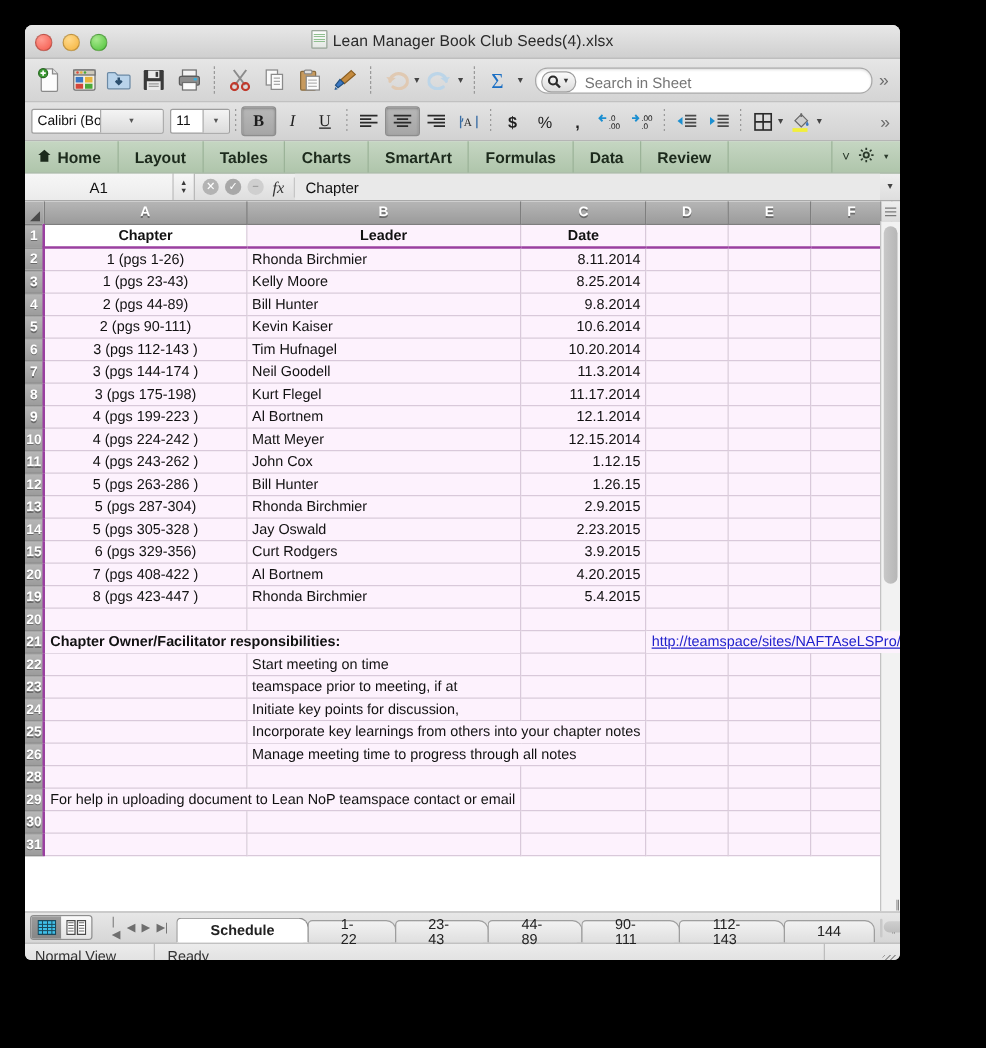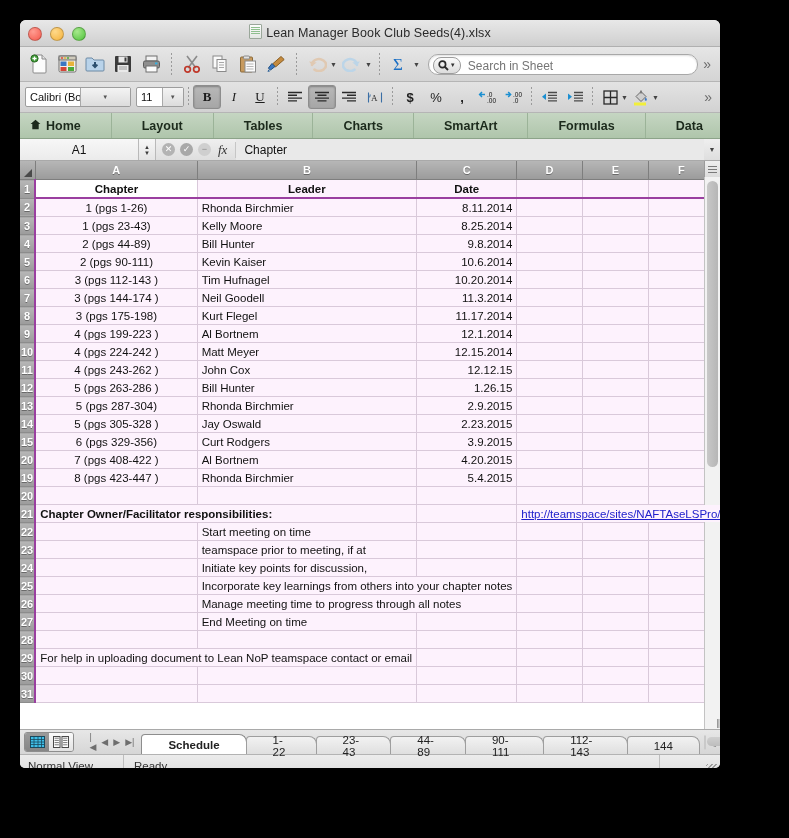--- a/index.html
+++ b/index.html
@@ -55,21 +55,21 @@
   .fbtn{width:26px;height:22px;display:flex;align-items:center;justify-content:center;
      font-size:13px;color:#1d1d1d;border-radius:3px;}
   .fbtn.on{background:linear-gradient(#b8b8b8,#a6a6a6);border:1px solid #8d8d8d;
      box-shadow:inset 0 1px 2px rgba(0,0,0,.3);}
   .fsep{width:1px;height:20px;margin:0 4px;
      background:repeating-linear-gradient(#9a9a9a 0 2px,transparent 2px 4px);}
 
   
   .ribbon{height:25px;background:linear-gradient(#c5d6c2,#afc5ab);
      border-bottom:1px solid #8ca389;display:flex;align-items:stretch;}
-  .rtab{display:flex;align-items:center;padding:0 30px;font-size:12.5px;color:#1c2a1c;
+  .rtab{display:flex;align-items:center;padding:0 13px;font-size:12.5px;color:#1c2a1c;
      font-weight:bold;border-right:1px solid #9bb398;}
   .rtab.home{padding-left:10px;gap:5px;}
   .rspace{flex:1;border-right:1px solid #9bb398;}
   .rright{display:flex;align-items:center;gap:7px;padding:0 8px;font-size:11px;color:#2b3a2b;}
 
   
   .formulabar{height:21px;background:linear-gradient(#efefef,#dedede);
      border-bottom:1px solid #a9a9a9;display:flex;align-items:center;font-size:12px;}
   .namebox{width:118px;height:100%;display:flex;align-items:center;justify-content:center;
      background:linear-gradient(#f7f7f7,#ebebeb);border-right:1px solid #b9b9b9;color:#111;}
@@ -517,21 +517,21 @@
             <td class="cell rgt">12.15.2014</td>
             <td class="cell" style="width:64px"></td>
             <td class="cell" style="width:65px"></td>
             <td class="cell" style="width:64px"></td>
             <td class="cell" style="width:50px"></td>
           </tr>
           <tr class="">
             <td class="rowhead">11</td>
             <td class="cell ctr leftedge">4 (pgs 243-262 )</td>
             <td class="cell">John Cox</td>
-            <td class="cell rgt">12.12.15</td>
+            <td class="cell rgt">1.12.15</td>
             <td class="cell" style="width:64px"></td>
             <td class="cell" style="width:65px"></td>
             <td class="cell" style="width:64px"></td>
             <td class="cell" style="width:50px"></td>
           </tr>
           <tr class="">
             <td class="rowhead">12</td>
             <td class="cell ctr leftedge">5 (pgs 263-286 )</td>
             <td class="cell">Bill Hunter</td>
             <td class="cell rgt">1.26.15</td>
@@ -642,30 +642,20 @@
             <td class="cell spill" colspan="2">Incorporate key learnings from others into your chapter notes</td>
             <td class="cell" style="width:64px"></td>
             <td class="cell" style="width:65px"></td>
             <td class="cell" style="width:64px"></td>
             <td class="cell" style="width:50px"></td>
           </tr>
           <tr class="">
             <td class="rowhead">26</td>
             <td class="cell leftedge"></td>
             <td class="cell spill" colspan="2">Manage meeting time to progress through all notes</td>
-            <td class="cell" style="width:64px"></td>
-            <td class="cell" style="width:65px"></td>
-            <td class="cell" style="width:64px"></td>
-            <td class="cell" style="width:50px"></td>
-          </tr>
-          <tr class="">
-            <td class="rowhead">27</td>
-            <td class="cell ctr leftedge"></td>
-            <td class="cell">End Meeting on time</td>
-            <td class="cell rgt"></td>
             <td class="cell" style="width:64px"></td>
             <td class="cell" style="width:65px"></td>
             <td class="cell" style="width:64px"></td>
             <td class="cell" style="width:50px"></td>
           </tr>
           <tr class="">
             <td class="rowhead">28</td>
             <td class="cell ctr leftedge"></td>
             <td class="cell"></td>
             <td class="cell rgt"></td>

